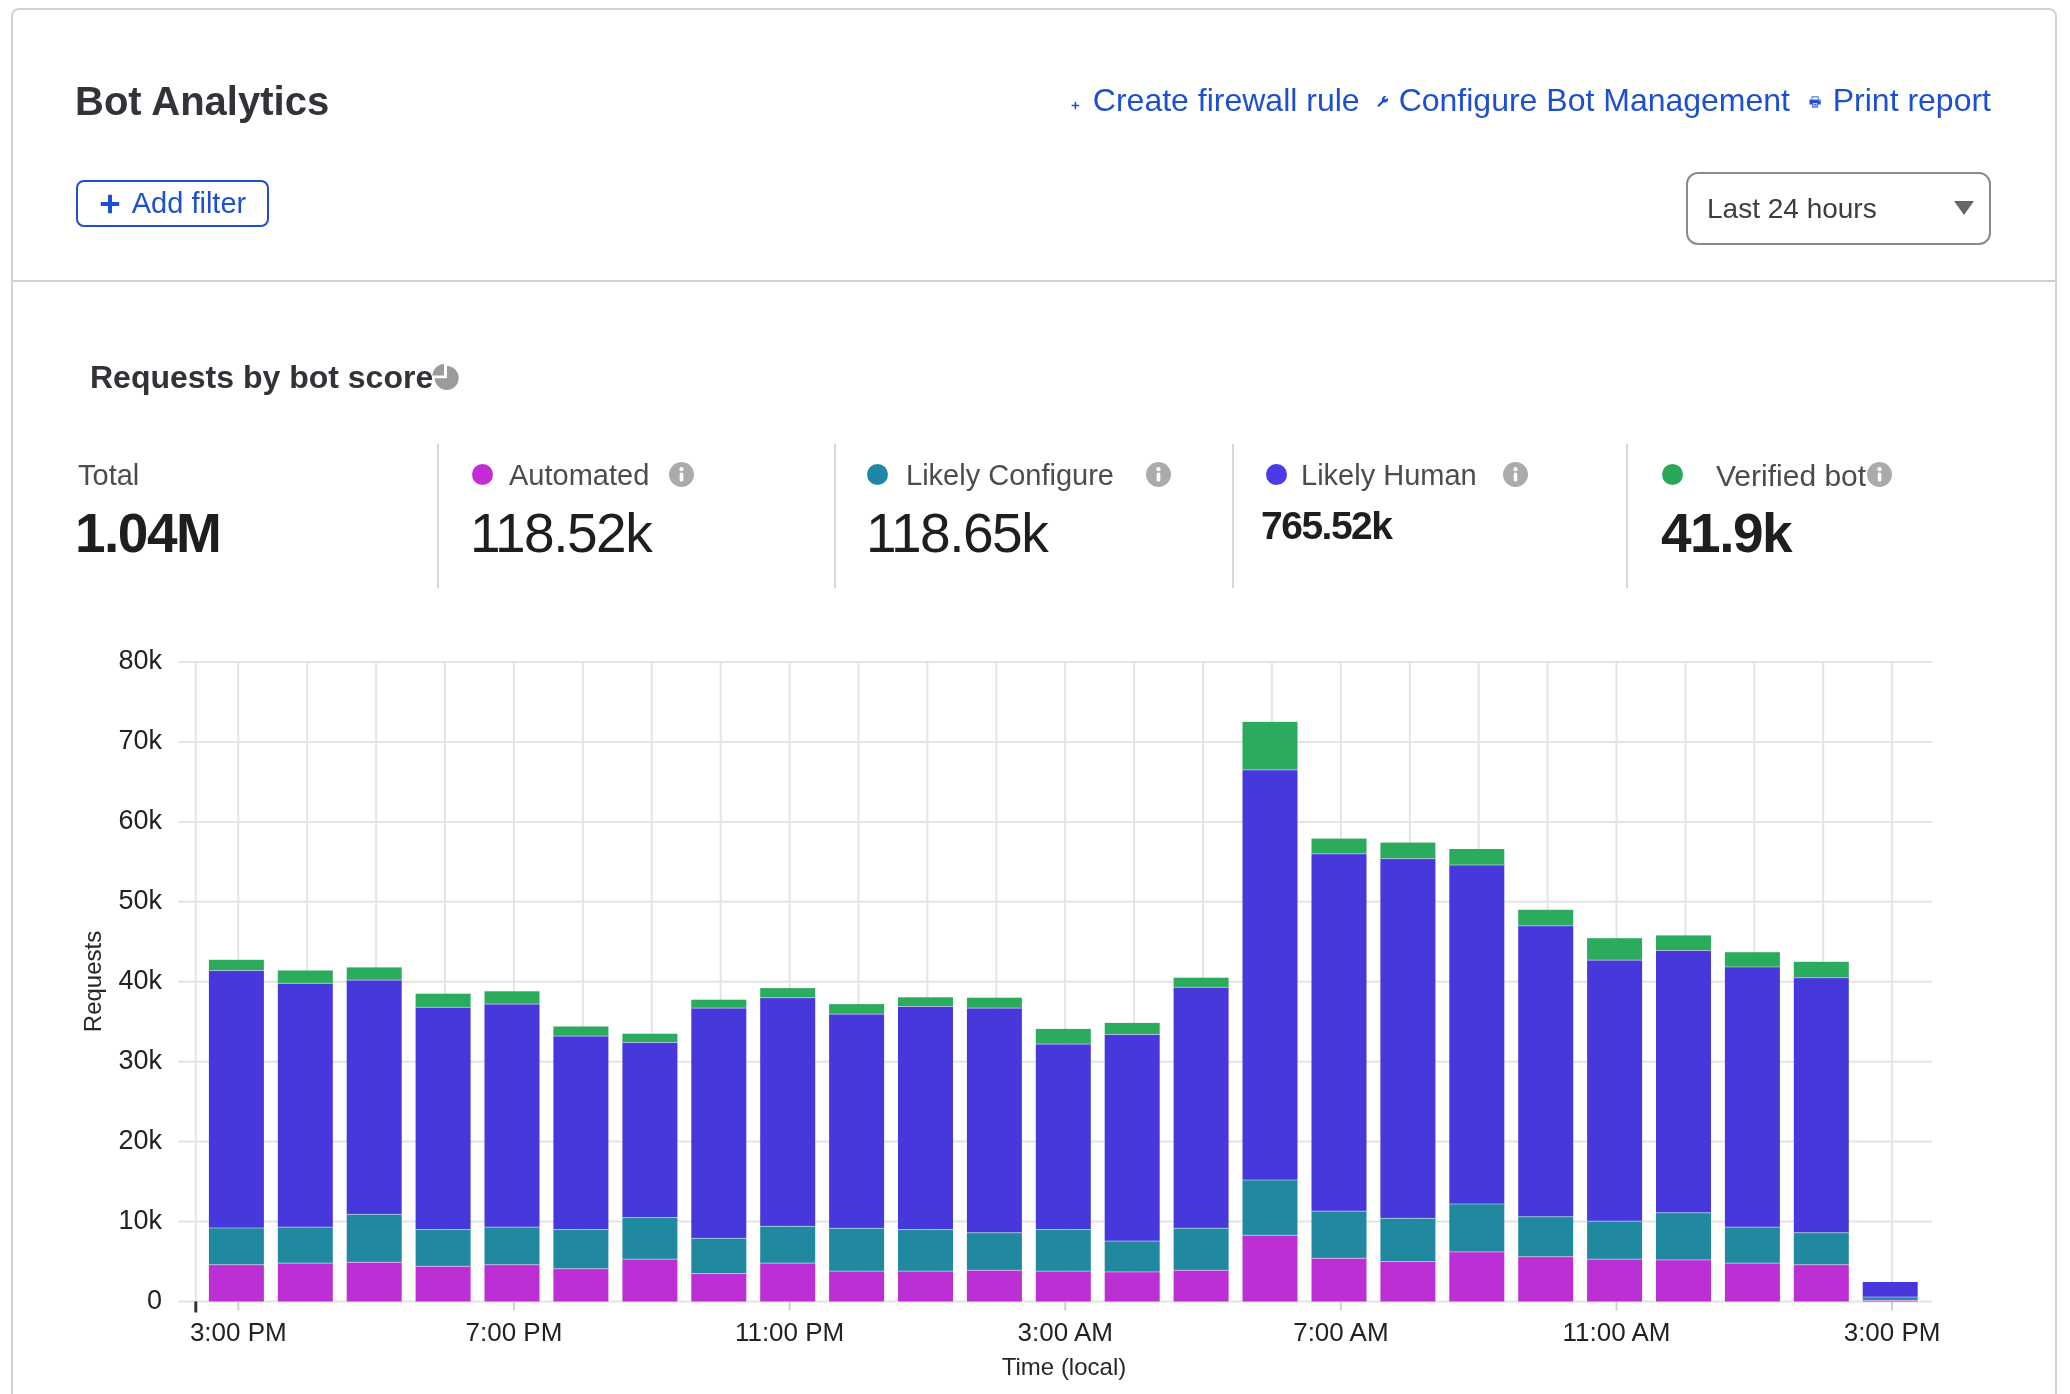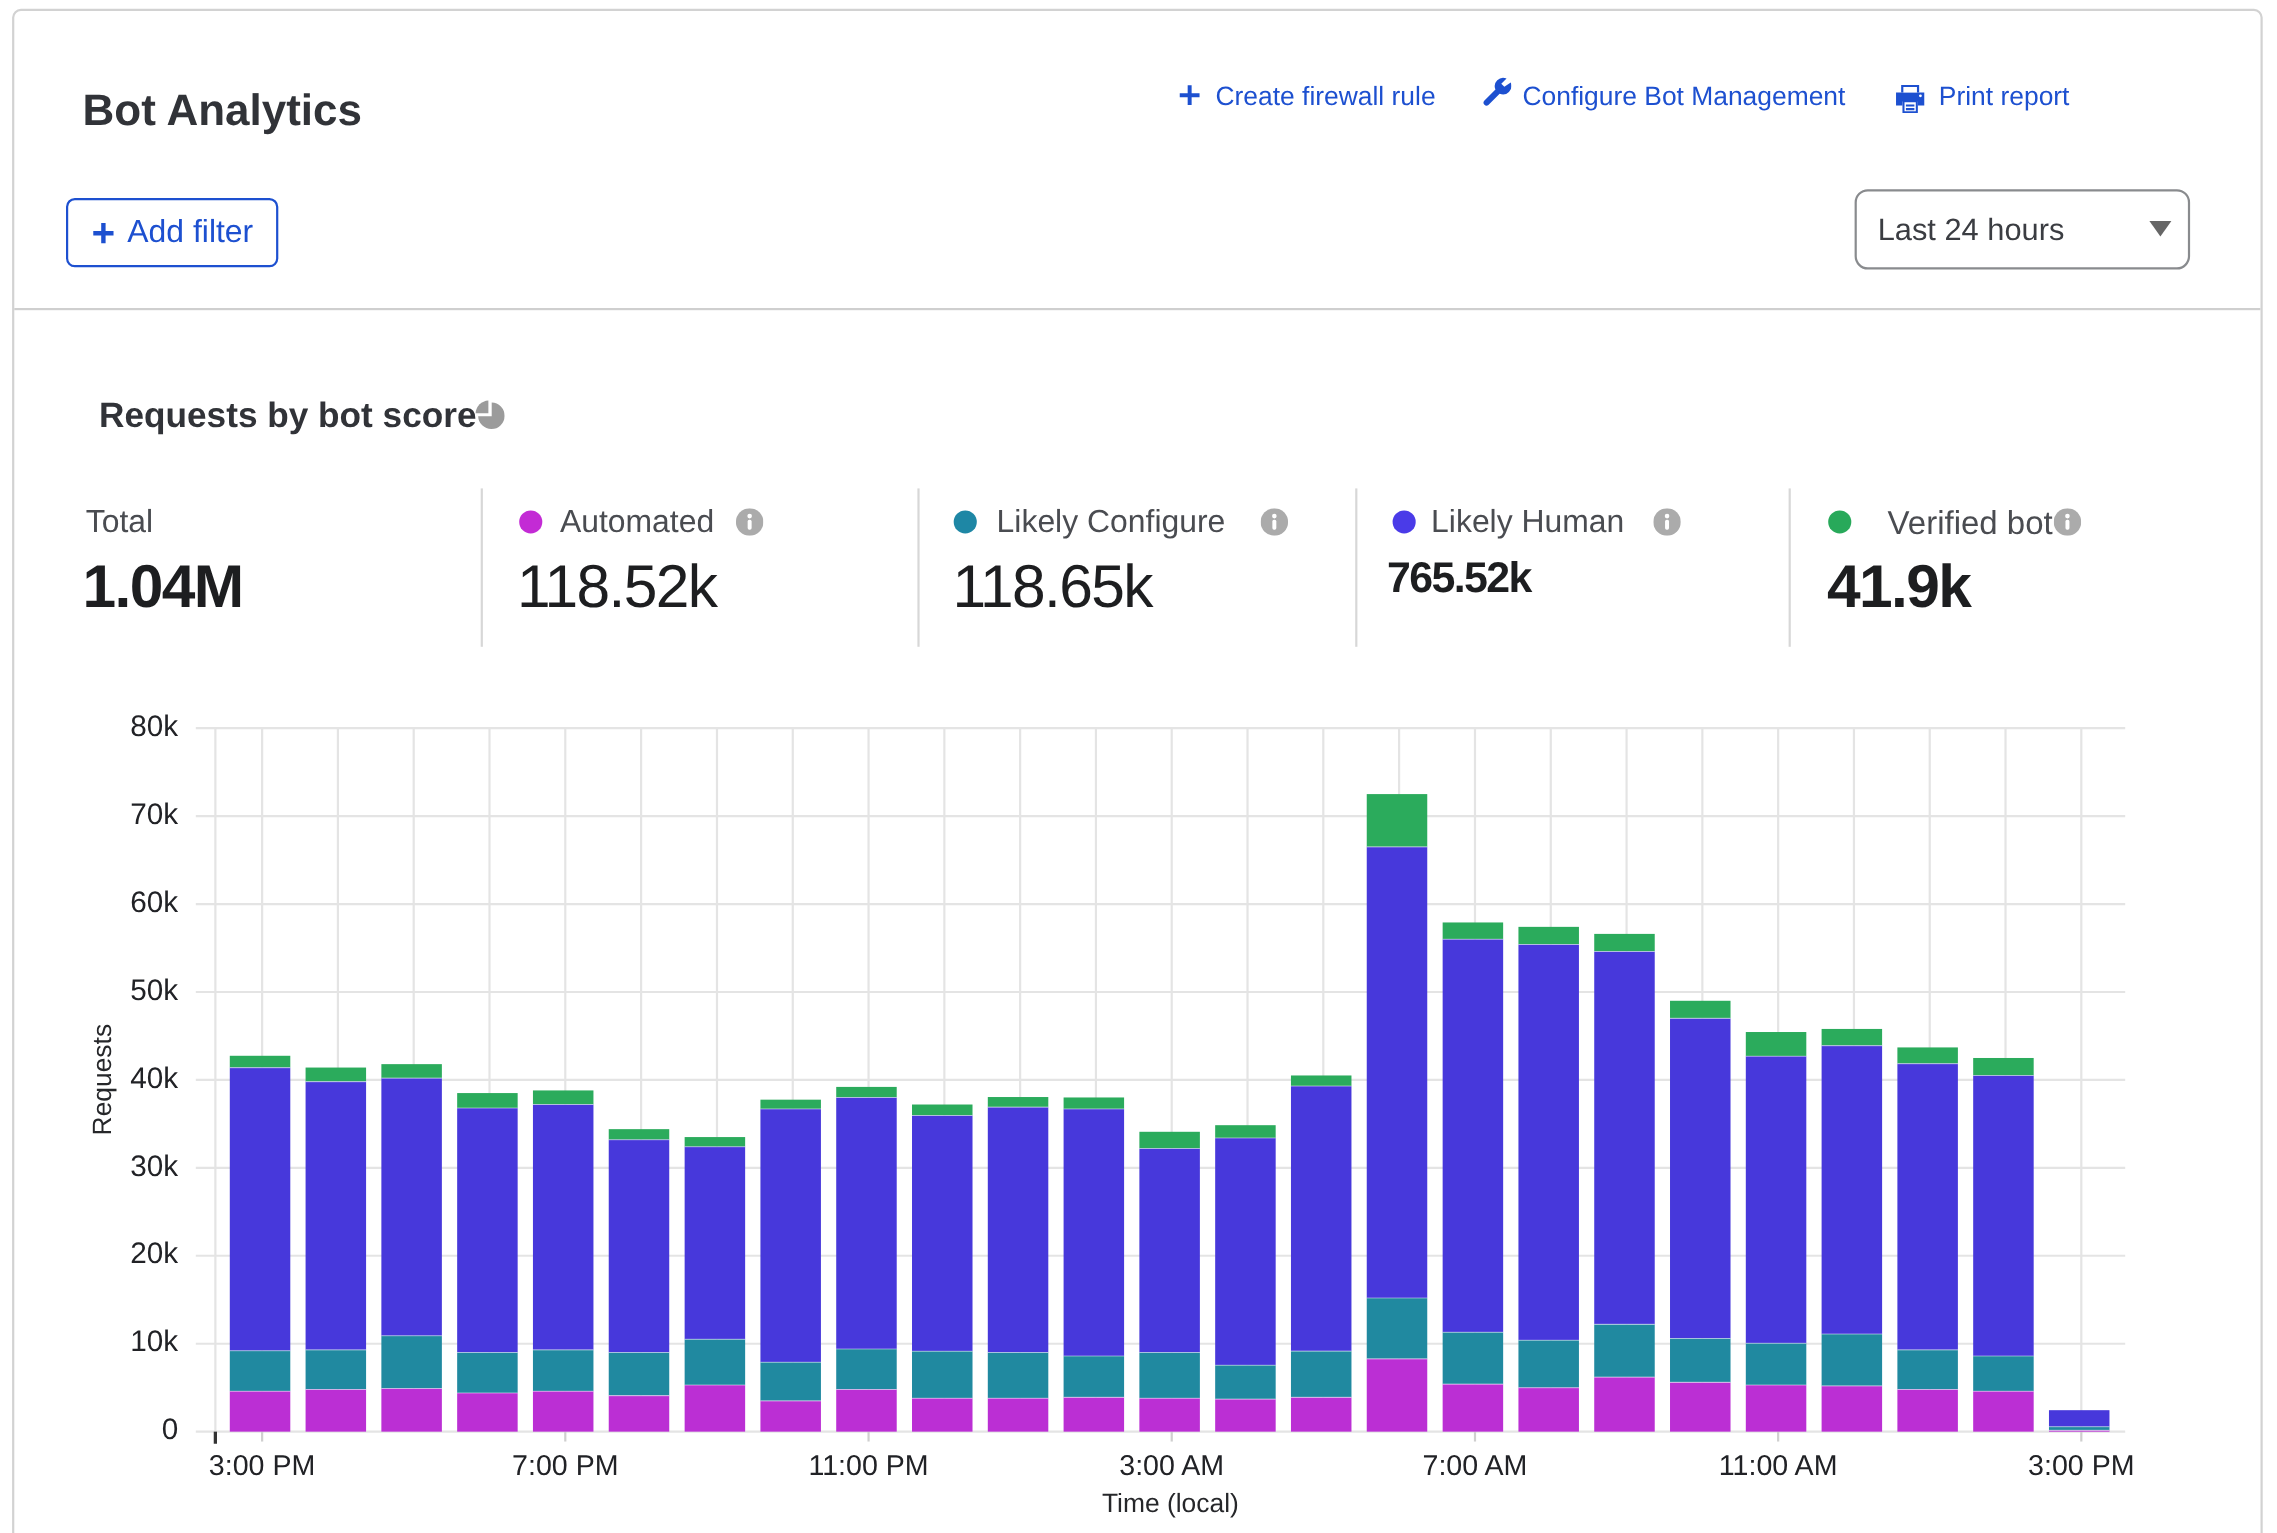--- a/index.html
+++ b/index.html
@@ -6,21 +6,21 @@
     font-family:"Liberation Sans", sans-serif; }
   body { position:relative; overflow:hidden; }
   .abs { position:absolute; }
 </style></head>
 <body>
   <div class="abs" style="left:11px;top:8px;width:2046px;height:1410px;border:2px solid #d2d2d2;border-radius:8px"></div>
   <div class="abs" style="left:13px;top:280px;width:2042px;height:2px;background:#cfcfcf"></div>
 
   <div class="abs" style="left:75px;top:81px;font-size:40px;font-weight:bold;color:#313338;line-height:1">Bot Analytics</div>
 
-  <div class="abs" style="left:1071px;top:76px;width:920px;height:40px;display:flex;align-items:flex-start;color:#1d50d0;font-size:24px;line-height:1;white-space:nowrap">
+  <div class="abs" style="left:1071px;top:76px;width:920px;height:40px;display:flex;align-items:flex-end;color:#1d50d0;font-size:32px;line-height:1;white-space:nowrap">
     <svg width="21" height="21" viewBox="0 0 21 21" style="margin-right:13px">
       <path d="M10.5 1.5 V19.5 M1.5 10.5 H19.5" stroke="#1d50d0" stroke-width="3.6"></path>
     </svg>
     <span>Create firewall rule</span>
     <span style="width:40px"></span>
     <svg width="29" height="29" viewBox="0 0 29 29" style="margin-right:10px;margin-top:-7px">
       <path fill="#1d50d0" d="M28.4 6.1a7.7 7.7 0 0 1-10.1 10.1L8.1 26.4a2.7 2.7 0 0 1-3.8-3.8L14.5 12.4a7.7 7.7 0 0 1 10.1-10.1L19.8 7.1l2.8 2.8 5.8-3.8z"></path>
     </svg>
     <span>Configure Bot Management</span>
     <span style="width:44px"></span>
@@ -28,21 +28,21 @@
       <path fill="#1d50d0" d="M5 1h14v6H5z"></path>
       <path fill="#1d50d0" d="M1 7h22v10h-5v-3H6v3H1z"></path>
       <path fill="#1d50d0" d="M6 13h12v10H6z"></path>
       <path fill="#fff" d="M6.7 2.7h10.6v4.3H6.7zM7.6 14.6h8.8v6.9H7.6z"></path>
       <path fill="#1d50d0" d="M8.7 16.2h6.6v1.7H8.7zM8.7 19.1h6.6v1.7H8.7z"></path>
       <circle cx="20" cy="9.5" r="1.1" fill="#fff"></circle>
     </svg>
     <span>Print report</span>
   </div>
 
-  <div class="abs" style="left:60px;top:180px;width:193px;height:63px;border:2px solid #1d50d0;border-radius:8px;display:flex;align-items:center;justify-content:center;color:#1d50d0;font-size:29px;line-height:1">
+  <div class="abs" style="left:76px;top:180px;width:193px;height:47px;border:2px solid #1d50d0;border-radius:8px;display:flex;align-items:center;justify-content:center;color:#1d50d0;font-size:29px;line-height:1">
     <svg width="22" height="22" viewBox="0 0 22 22" style="margin-right:11px">
       <path d="M11 1.8 V20.2 M1.8 11 H20.2" stroke="#1d50d0" stroke-width="4"></path>
     </svg>
     <span>Add filter</span>
   </div>
 
   <div class="abs" style="left:1686px;top:172px;width:305px;height:73px;border:2px solid #898b8e;border-radius:12px"></div>
   <div class="abs" style="left:1707px;top:195px;font-size:28px;color:#3b3d42;line-height:1">Last 24 hours</div>
   <div class="abs" style="left:1954px;top:201px;width:0;height:0;border-left:10.5px solid transparent;border-right:10.5px solid transparent;border-top:14px solid #666"></div>
 

